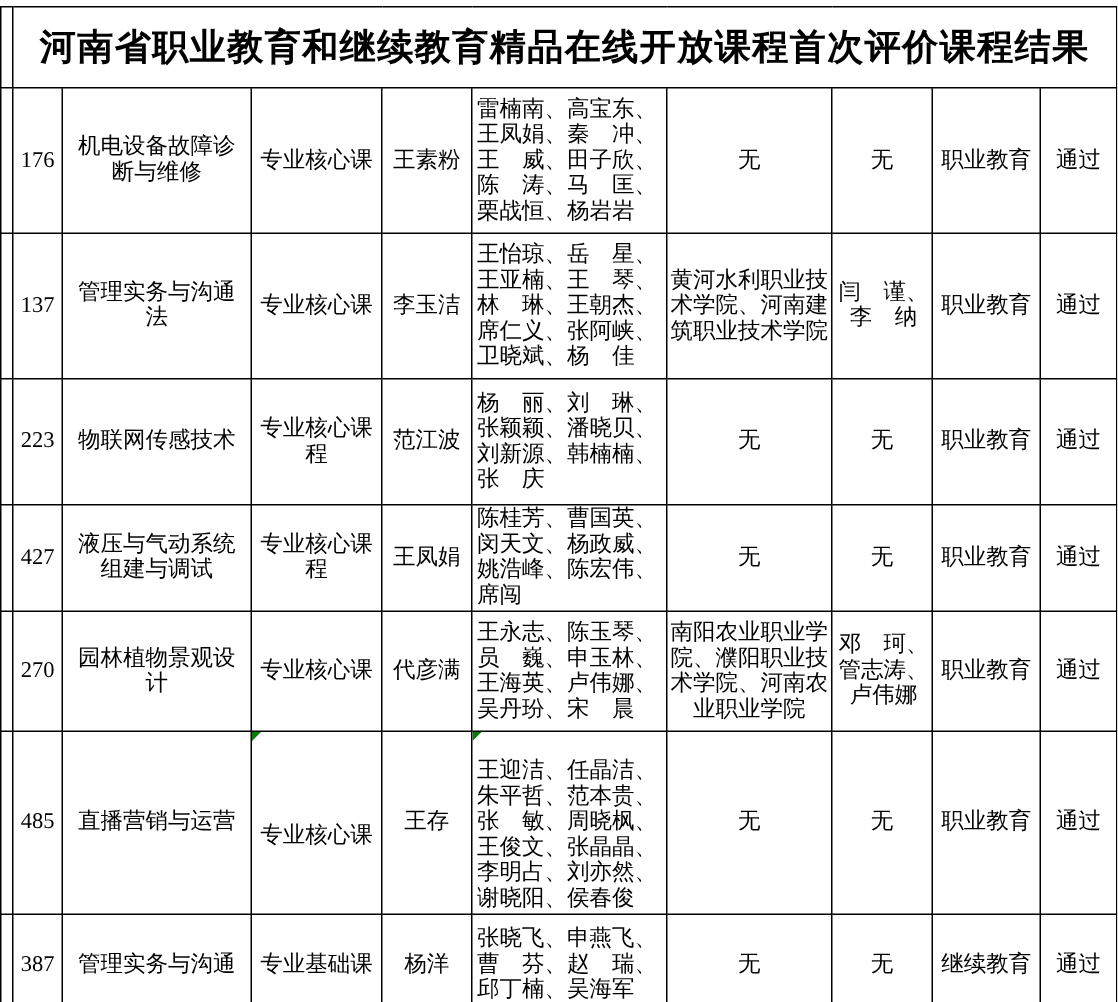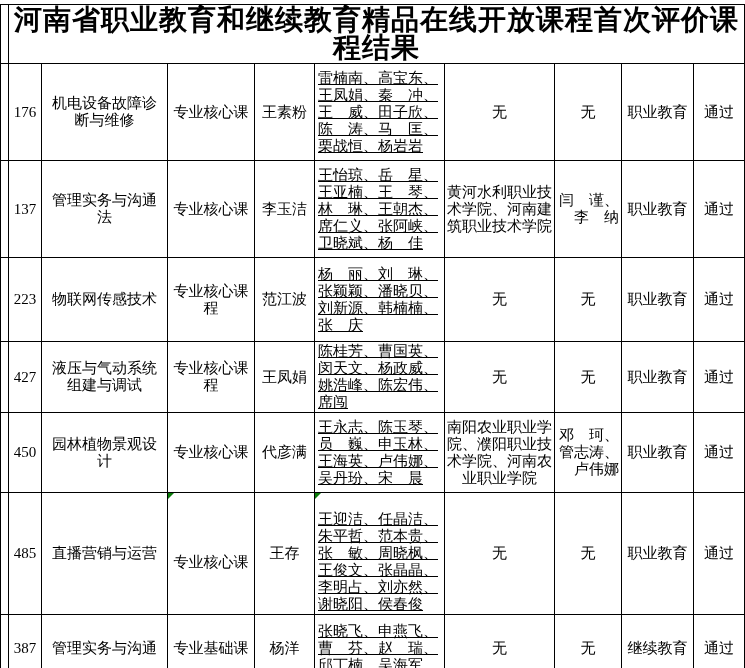--- a/index.html
+++ b/index.html
@@ -13,25 +13,25 @@
   }
   td{
     border:1px solid #000;
     padding:1px 2px;
     font-size:15px;line-height:17px;color:#000;
     text-align:center;vertical-align:middle;
     white-space:pre-line;overflow:hidden;
     position:relative;
   }
   td.title-cell{
-    font-weight:bold;font-size:28px;line-height:28px;letter-spacing:1px;
+    font-weight:bold;font-size:24px;line-height:28px;letter-spacing:1px;
     white-space:normal;
   }
-  td.col-team{text-align:left;padding-left:3px;padding-right:2px;text-decoration:underline;}
-  td.align-left{text-align:right;padding-left:4px;}
+  td.col-team{text-align:left;padding-left:3px;padding-right:2px;}
+  td.align-left{text-align:center;padding-left:4px;}
   td.col-org{padding-left:1px;padding-right:1px;}
   tr.h-title{height:54px;}
   tr.h-r1{height:97px;}
   tr.h-r2{height:97px;}
   tr.h-r3{height:84px;}
   tr.h-r4{height:70px;}
   tr.h-r5{height:80px;}
   tr.h-r6{height:112px;}
   tr.h-r7{height:67px;}
   .corner-marker{
@@ -132,21 +132,21 @@
 姚浩峰、陈宏伟、
 席闯</td>
       <td class="col-org">无</td>
       <td>无</td>
       <td>职业教育</td>
       <td>通过</td>
     </tr>
 
     <tr class="h-r5">
       <td></td>
-      <td>450</td>
+      <td>270</td>
       <td>园林植物景观设
 计</td>
       <td>专业核心课</td>
       <td>代彦满</td>
       <td class="col-team">王永志、陈玉琴、
 员　巍、申玉林、
 王海英、卢伟娜、
 吴丹玢、宋　晨</td>
       <td class="col-org">南阳农业职业学
 院、濮阳职业技

